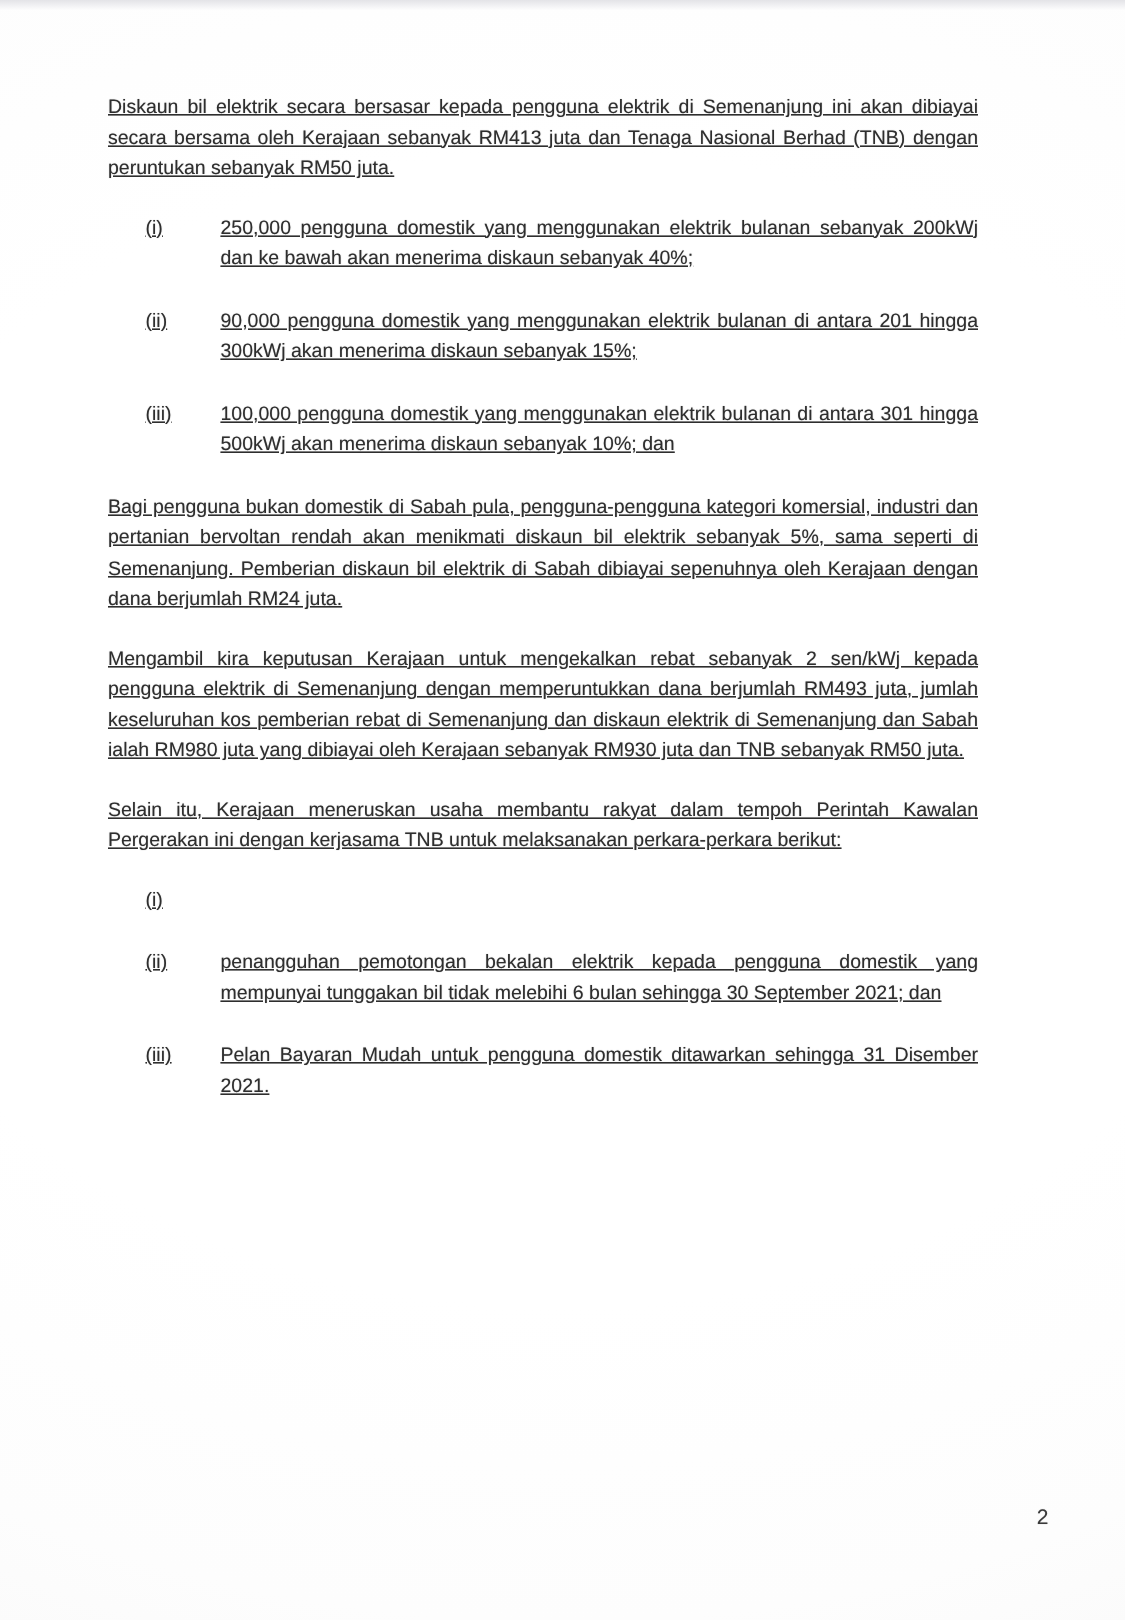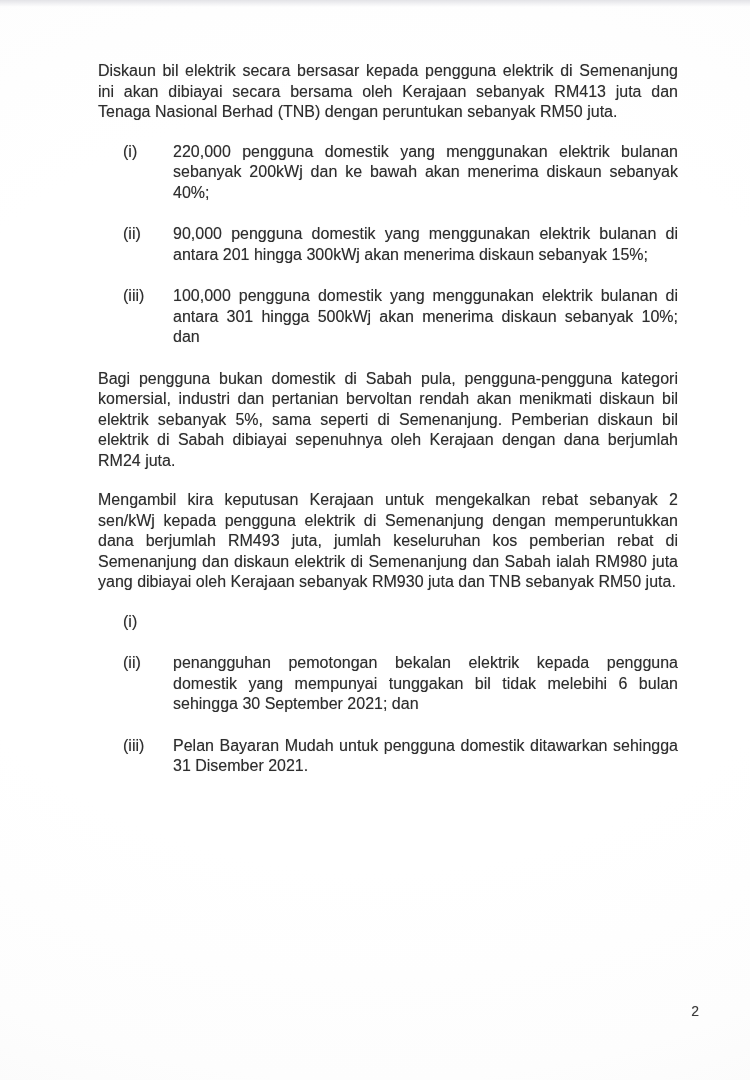--- a/index.html
+++ b/index.html
@@ -22,26 +22,27 @@
   }
   .top-edge {
     position: absolute;
     top: 0; left: 0; right: 0;
     height: 7px;
     background: linear-gradient(to bottom, #e3e3e7 0%, #f2f2f4 55%, #fefefe 100%);
   }
   .page {
     position: absolute;
     top: 61px;
-    left: 98px;
+    left: 72px;
     width: 580px;
     color: #2e2e2e;
-    font-size: 16px;
+    font-size: 13px;
     line-height: 20.5px;
     text-shadow: 0 0 0.7px rgba(46,46,46,0.45);
+    text-decoration: underline;
   }
   .para {
     margin: 0 0 19px 0;
     text-align: justify;
     text-justify: inter-word;
   }
   .nlist {
     margin: 0;
   }
   .li-row {
@@ -75,36 +76,37 @@
   <div class="top-edge"></div>
 
   <div class="page">
 
     <p class="para">Diskaun bil elektrik secara bersasar kepada pengguna elektrik di Semenanjung ini akan dibiayai secara bersama oleh Kerajaan sebanyak RM413 juta dan Tenaga Nasional Berhad (TNB) dengan peruntukan sebanyak RM50 juta.</p>
 
 
     <div class="nlist">
       <div class="li-row">
         <span class="li-label">(i)</span>
-        <span class="li-text">220,000 pengguna domestik yang menggunakan elektrik bulanan sebanyak 200kWj dan ke bawah akan menerima diskaun sebanyak 40%;</span>
+        <span class="li-text">250,000 pengguna domestik yang menggunakan elektrik bulanan sebanyak 200kWj dan ke bawah akan menerima diskaun sebanyak 40%;</span>
       </div>
       <div class="li-row">
         <span class="li-label">(ii)</span>
         <span class="li-text">90,000 pengguna domestik yang menggunakan elektrik bulanan di antara 201 hingga 300kWj akan menerima diskaun sebanyak 15%;</span>
       </div>
       <div class="li-row">
         <span class="li-label">(iii)</span>
         <span class="li-text">100,000 pengguna domestik yang menggunakan elektrik bulanan di antara 301 hingga 500kWj akan menerima diskaun sebanyak 10%; dan</span>
       </div>
     </div>
 
     <p class="para">Bagi pengguna bukan domestik di Sabah pula, pengguna-pengguna kategori komersial, industri dan pertanian bervoltan rendah akan menikmati diskaun bil elektrik sebanyak 5%, sama seperti di Semenanjung. Pemberian diskaun bil elektrik di Sabah dibiayai sepenuhnya oleh Kerajaan dengan dana berjumlah RM24 juta.</p>
 
     <p class="para">Mengambil kira keputusan Kerajaan untuk mengekalkan rebat sebanyak 2 sen/kWj kepada pengguna elektrik di Semenanjung dengan memperuntukkan dana berjumlah RM493 juta, jumlah keseluruhan kos pemberian rebat di Semenanjung dan diskaun elektrik di Semenanjung dan Sabah ialah RM980 juta yang dibiayai oleh Kerajaan sebanyak RM930 juta dan TNB sebanyak RM50 juta.</p>
 
+    <p class="para">Selain itu, Kerajaan meneruskan usaha membantu rakyat dalam tempoh Perintah Kawalan Pergerakan ini dengan kerjasama TNB untuk melaksanakan perkara-perkara berikut:</p>
 
     <div class="nlist">
       <div class="li-row">
         <span class="li-label">(i)</span>
       </div>
       <div class="li-row">
         <span class="li-label">(ii)</span>
         <span class="li-text">penangguhan pemotongan bekalan elektrik kepada pengguna domestik yang mempunyai tunggakan bil tidak melebihi 6 bulan sehingga 30 September 2021; dan</span>
       </div>
       <div class="li-row">

